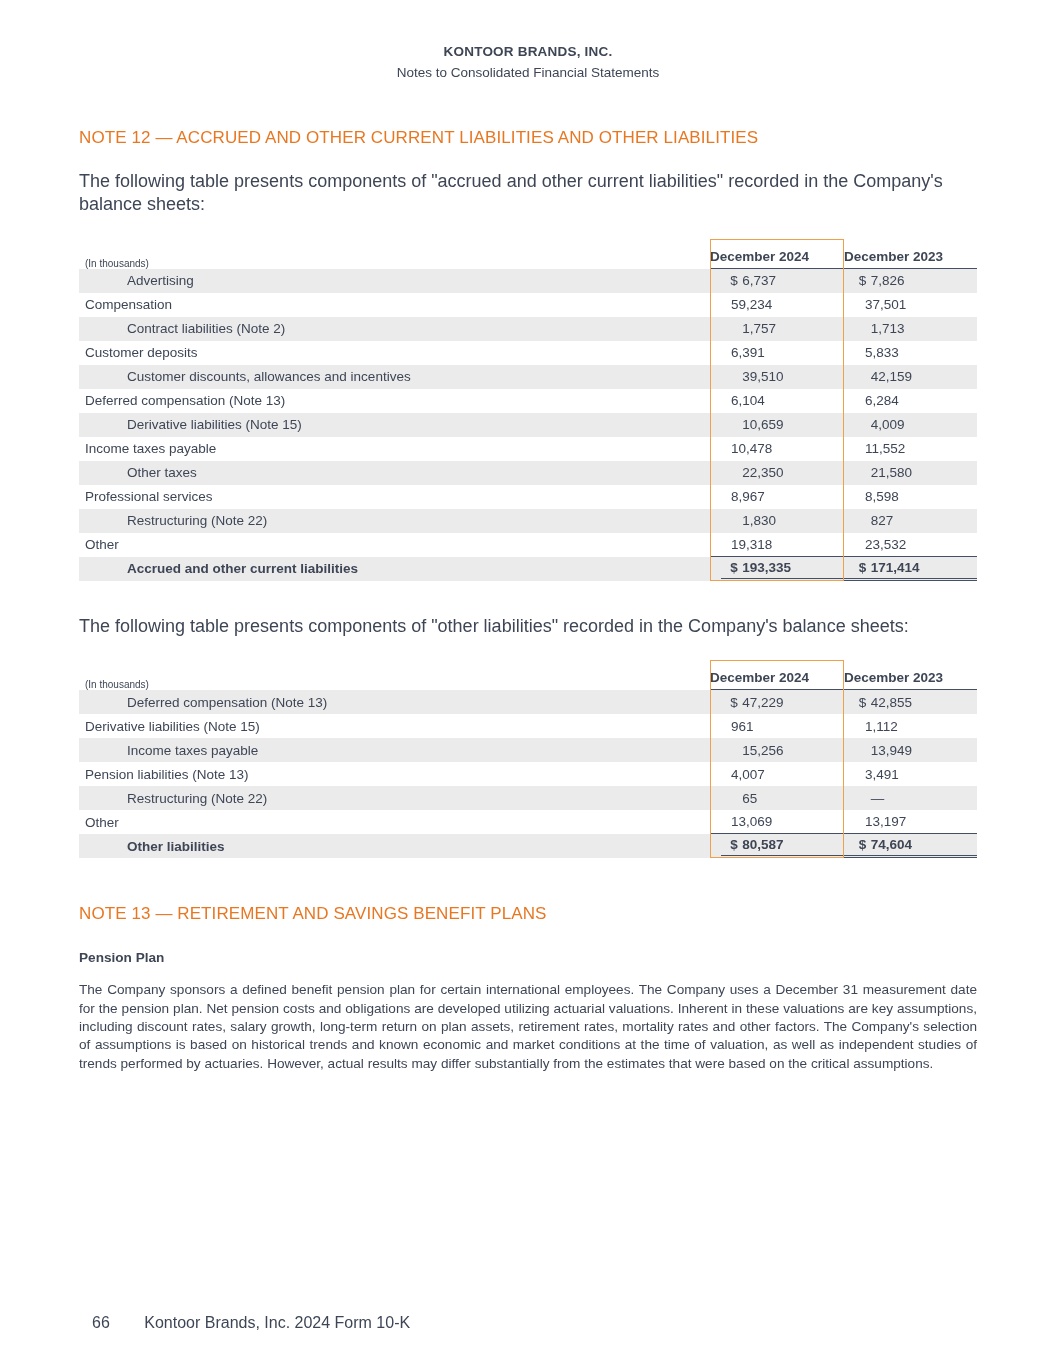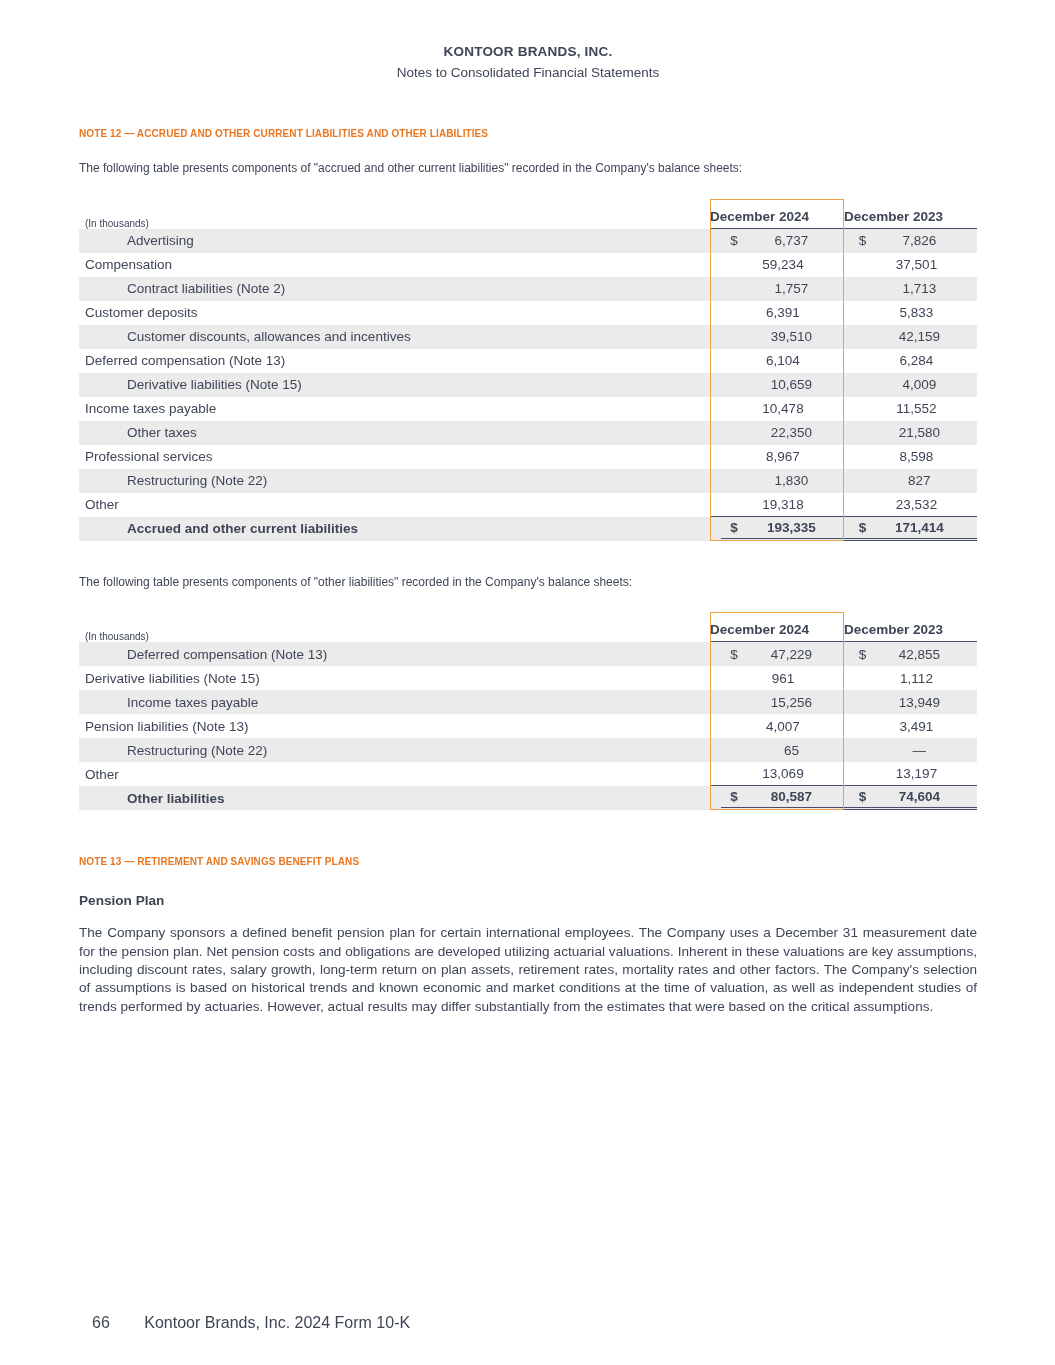--- a/index.html
+++ b/index.html
@@ -20,29 +20,29 @@
   }
 
   
   .doc-header { text-align: center; }
   .company { font-size: 13.5px; font-weight: bold; letter-spacing: .2px; }
   .subtitle { font-size: 13.5px; margin-top: 6px; }
 
   
   .note-heading {
     color: var(--accent, #E87722);
-    font-size: 10px;
-    font-weight: bold;
+    font-size: 17px;
+    font-weight: normal;
     margin: 48px 0 0 0;
     letter-spacing: .1px;
   }
   .note-heading.second { margin-top: 46px; }
 
   .intro {
-    font-size: 12px;
+    font-size: 18px;
     margin: 22px 0 0 0;
     line-height: 1.3;
   }
 
   
   .fin-table {
     position: relative;
     width: 898px;
     margin-top: 22px;
     font-size: 13.5px;
@@ -72,21 +72,21 @@
   .trow .lbl { overflow: hidden; white-space: nowrap; }
   .val {
     display: flex;
     align-items: center;
     height: 100%;
     padding: 0 9px 0 9px;
   }
   .v24 { width: 134px; }
   .v23 { width: 133px; }
   .cur { width: 12px; text-align: left; }
-  .num { flex: 1; text-align: center; }
+  .num { flex: 1; text-align: left; }
 
   .pre-total .val { border-bottom: 1px solid var(--rule, #444F63); }
   .total { font-weight: bold; }
   .total .val { border-bottom: 3px double var(--rule, #444F63); }
 
   .col-highlight {
     position: absolute;
     left: 631px;
     top: 0;
     width: 134px;

